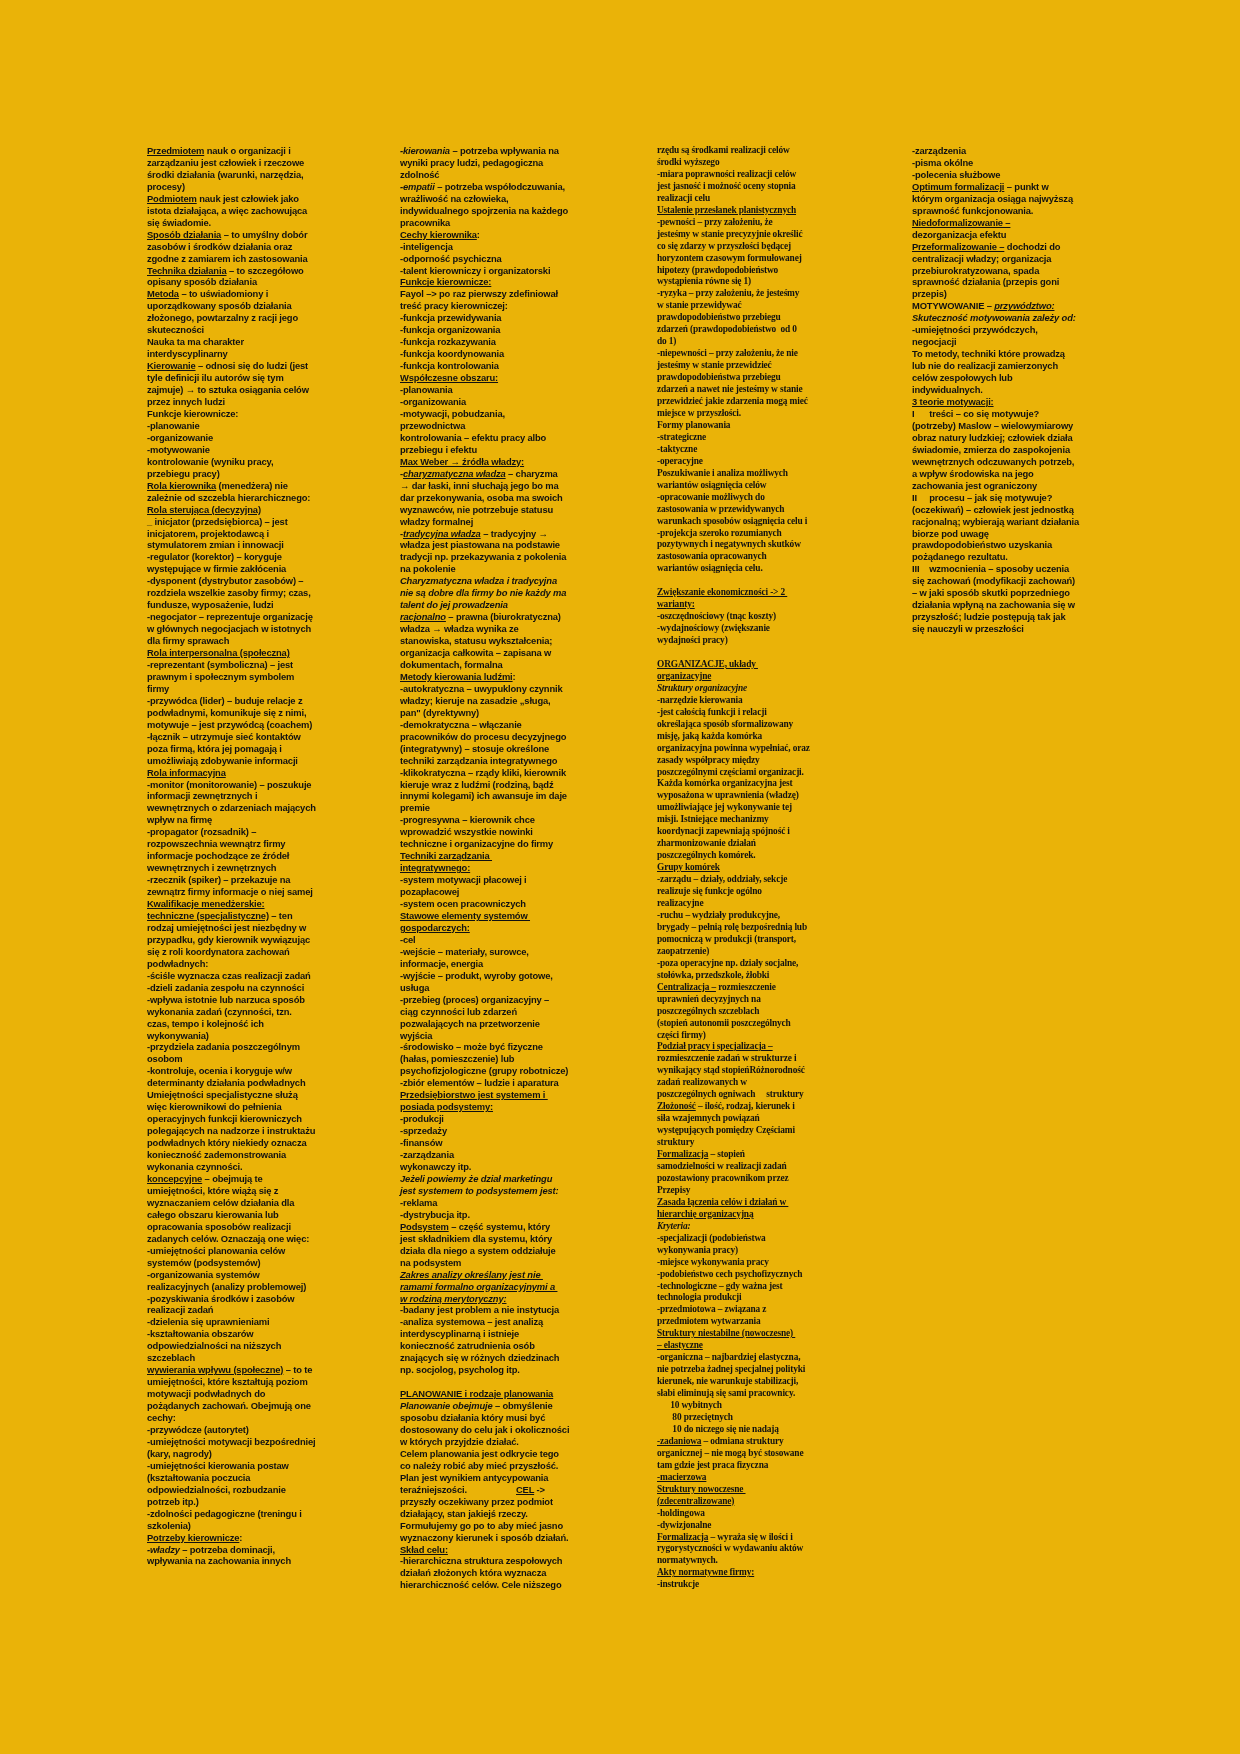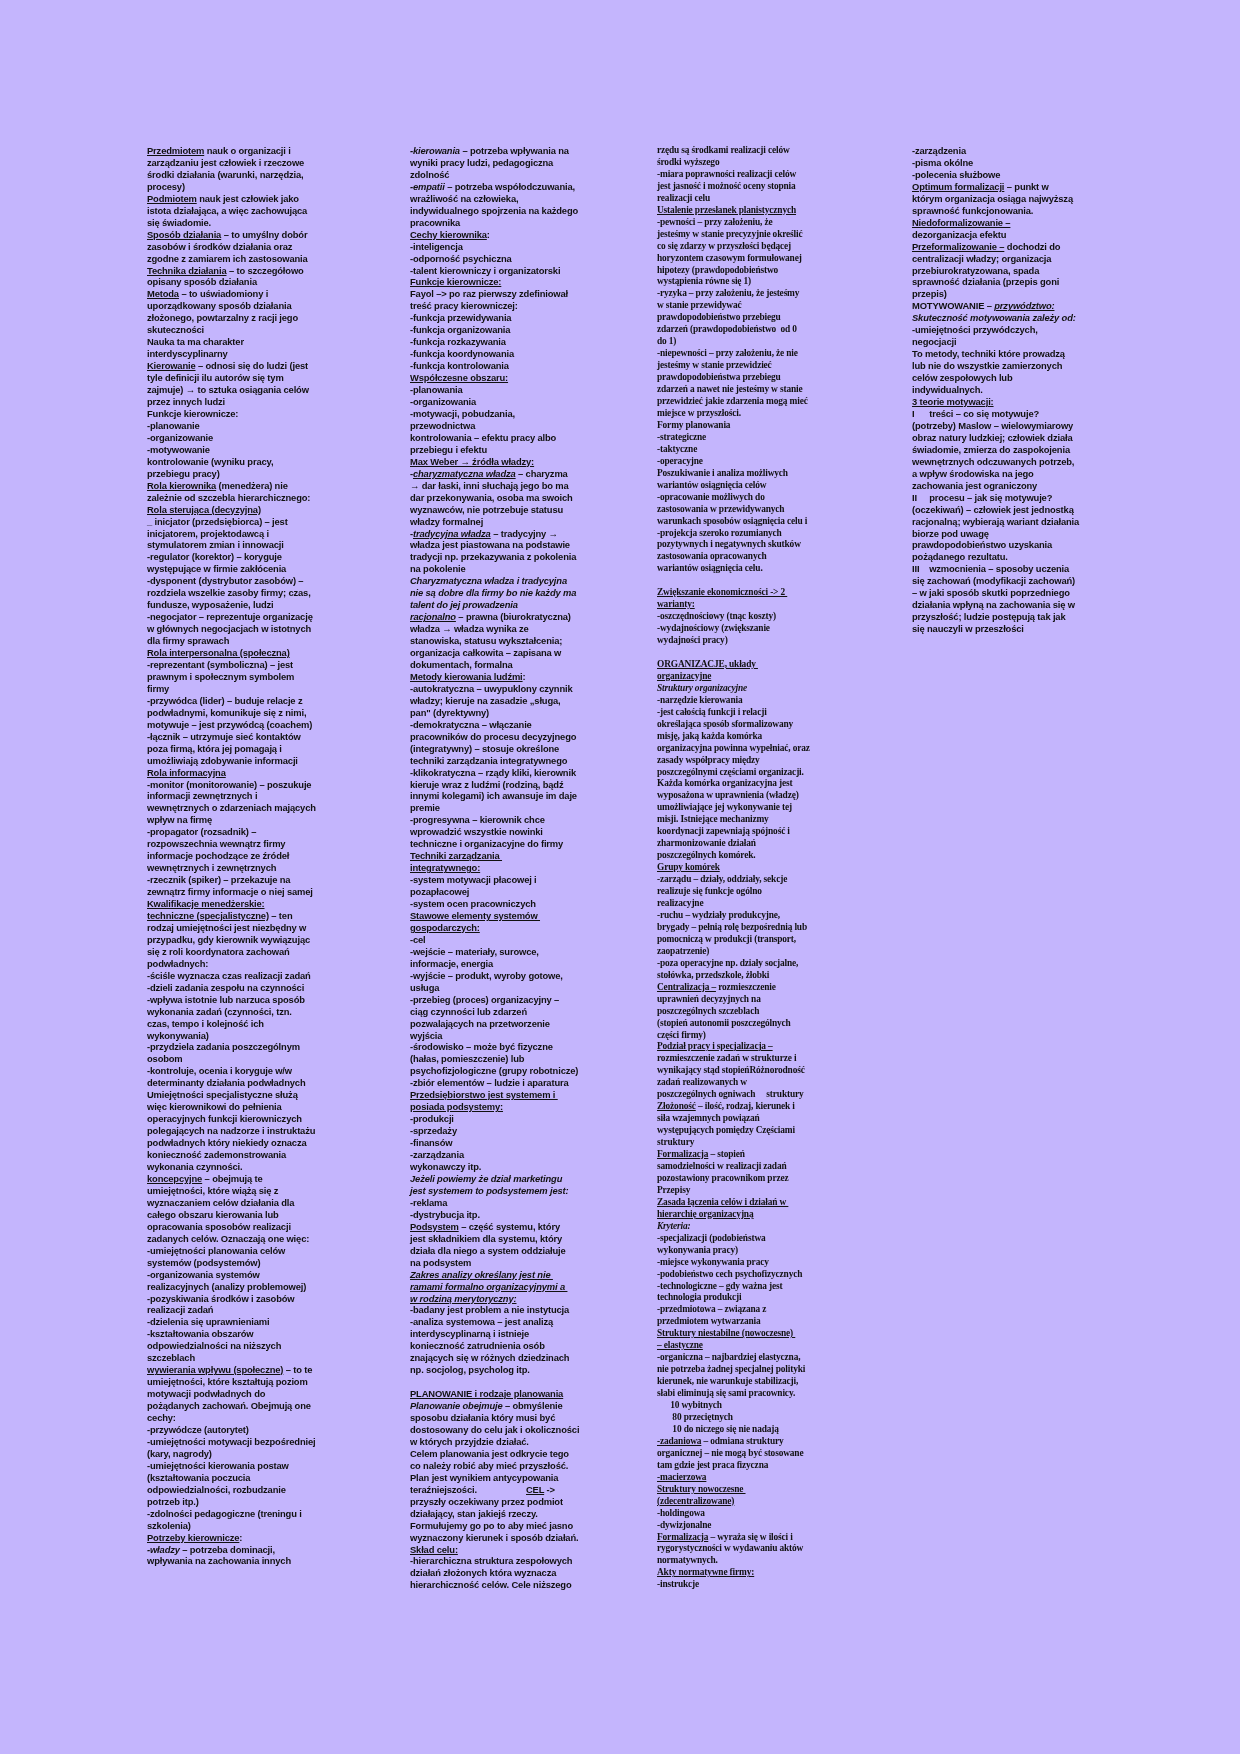--- a/index.html
+++ b/index.html
@@ -1,20 +1,20 @@
 <!DOCTYPE html>
 <html><head>
 <meta charset="utf-8">
 <style>
   html,body{margin:0;padding:0;background:#ffffff;}
   body{width:1240px;height:1754px;position:relative;overflow:hidden;font-family:"Liberation Sans",sans-serif;color:#111;}
-  .page{position:absolute;left:0;top:0;width:1240px;height:1754px;background:#c4b5fd;}
+  .page{position:absolute;left:0;top:0;width:1240px;height:1754px;background:#eab308;}
   .col{position:absolute;top:145px;width:205px;font-size:9.4px;line-height:11.95px;font-weight:bold;letter-spacing:-0.15px;}
   .col-1{left:147px;}
-  .col-2{left:410px;}
+  .col-2{left:400px;}
   .col-3{left:657px;font-family:Liberation Serif, serif;}
   .col-4{left:912px;}
   .ln{white-space:pre;min-height:11.95px;}
   .seg.u{text-decoration:underline;}
   .seg.i{font-style:italic;}
   .seg.ui{text-decoration:underline;font-style:italic;}
 </style>
 </head>
 <body>
 
@@ -398,21 +398,21 @@
       <div class="ln"><span class="seg u">Przeformalizowanie –</span><span class="seg"> dochodzi do</span></div>
       <div class="ln"><span class="seg">centralizacji władzy; organizacja</span></div>
       <div class="ln"><span class="seg">przebiurokratyzowana, spada</span></div>
       <div class="ln"><span class="seg">sprawność działania (przepis goni</span></div>
       <div class="ln"><span class="seg">przepis)</span></div>
       <div class="ln"><span class="seg">MOTYWOWANIE – </span><span class="seg ui">przywództwo:</span></div>
       <div class="ln"><span class="seg i">Skuteczność motywowania zależy od:</span></div>
       <div class="ln"><span class="seg">-umiejętności przywódczych,</span></div>
       <div class="ln"><span class="seg">negocjacji</span></div>
       <div class="ln"><span class="seg">To metody, techniki które prowadzą</span></div>
-      <div class="ln"><span class="seg">lub nie do wszystkie zamierzonych</span></div>
+      <div class="ln"><span class="seg">lub nie do realizacji zamierzonych</span></div>
       <div class="ln"><span class="seg">celów zespołowych lub</span></div>
       <div class="ln"><span class="seg">indywidualnych.</span></div>
       <div class="ln"><span class="seg u">3 teorie motywacji:</span></div>
       <div class="ln"><span class="seg">I      treści – co się motywuje?</span></div>
       <div class="ln"><span class="seg">(potrzeby) Maslow – wielowymiarowy</span></div>
       <div class="ln"><span class="seg">obraz natury ludzkiej; człowiek działa</span></div>
       <div class="ln"><span class="seg">świadomie, zmierza do zaspokojenia</span></div>
       <div class="ln"><span class="seg">wewnętrznych odczuwanych potrzeb,</span></div>
       <div class="ln"><span class="seg">a wpływ środowiska na jego</span></div>
       <div class="ln"><span class="seg">zachowania jest ograniczony</span></div>

